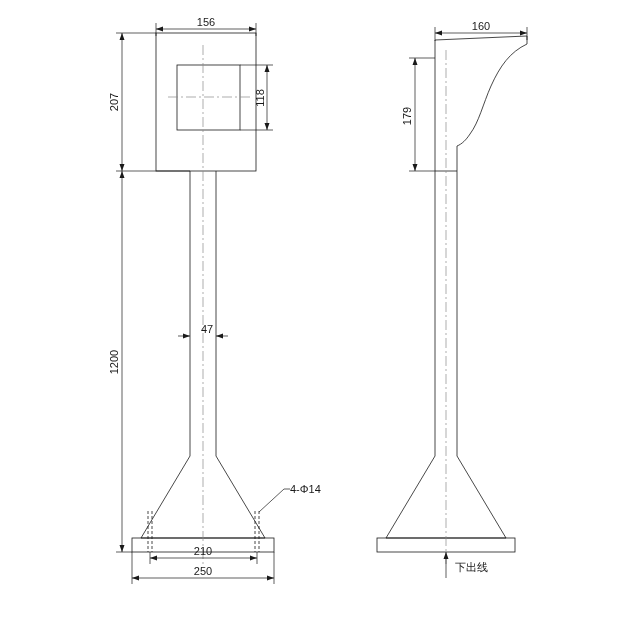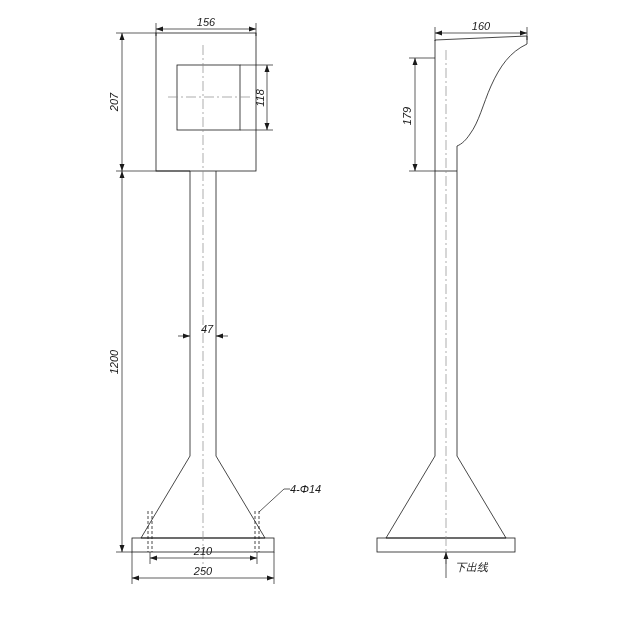--- a/index.html
+++ b/index.html
@@ -11,21 +11,20 @@
     width: 624px;
     height: 636px;
     font-family: "Liberation Sans", sans-serif;
     color: #1a1a1a;
     overflow: hidden;
   }
   #drawing {
     position: relative;
     width: 524px;
     height: 636px;
-    font-style: italic;
   }
   svg.sheet {
     position: absolute;
     top: 0;
     left: 0;
     width: 624px;
     height: 636px;
   }
   .dim-text {
     font-family: "Liberation Sans", sans-serif;

